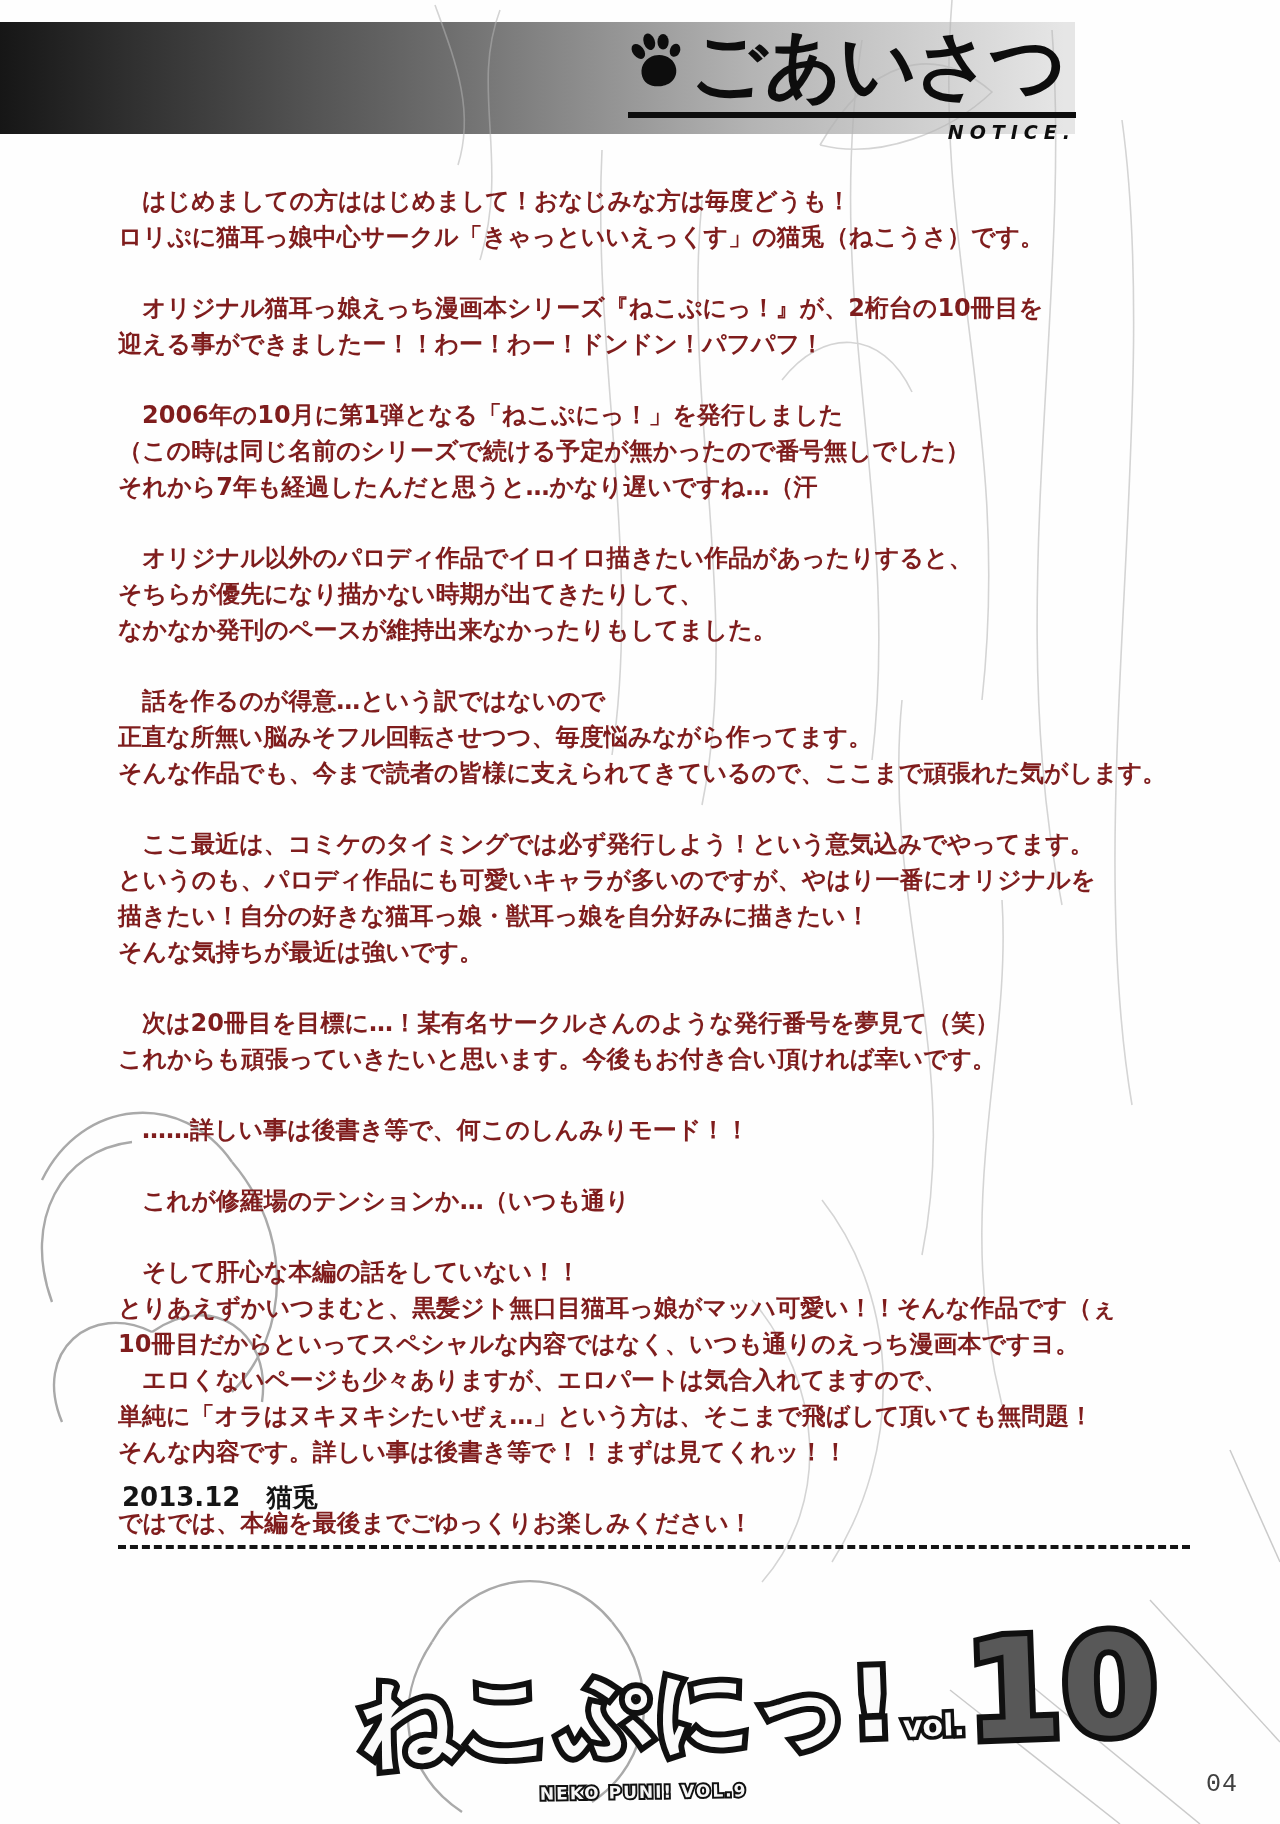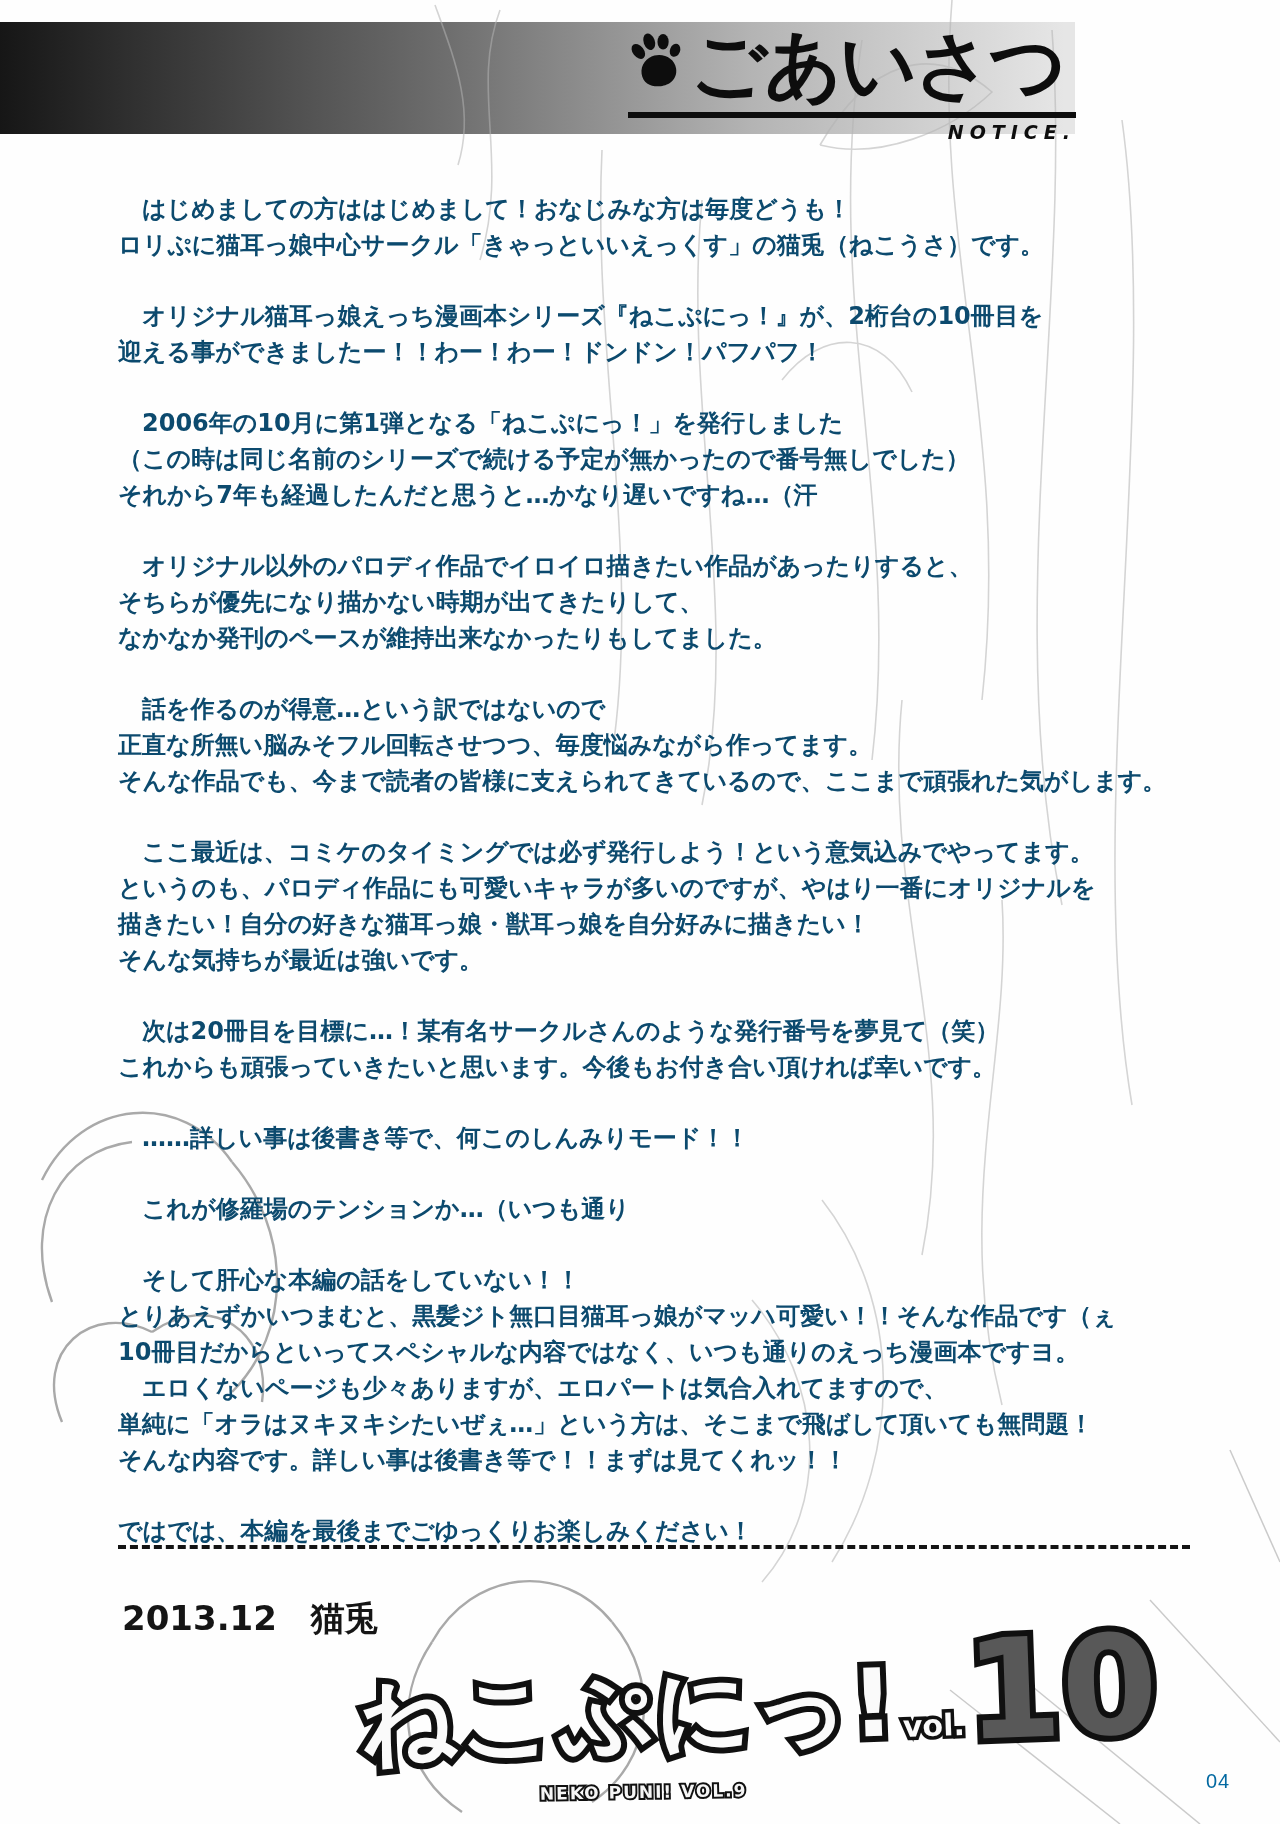--- a/index.html
+++ b/index.html
@@ -35,33 +35,33 @@
   .header-subtitle{
     display:block;text-align:right;
     font-size:19px;font-weight:800;letter-spacing:6px;
     color:#0d0d0d;margin-top:3px;font-style:italic;
   }
   
   .body-text{
     position:absolute;left:118px;top:183px;width:1098px;z-index:3;
   }
   .para{
-    margin:8px 0 35px 0;
+    margin:0 0 35px 0;
     font-size:24px;line-height:36px;font-weight:700;
-    white-space:pre-line;color:#0c4a6e;
+    white-space:pre-line;color:#7f1d1d;
     letter-spacing:0px;
   }
   
   .divider{
     position:absolute;left:118px;top:1545px;width:1072px;height:0;
     border-top:4px dashed #141414;z-index:3;
   }
   .date-line{
-    position:absolute;left:122px;top:1596px;z-index:3;
-    font-size:34px;font-weight:700;color:#151515;
+    position:absolute;left:122px;top:1480px;z-index:3;
+    font-size:26px;font-weight:700;color:#151515;
   }
   
   .footer-logo{
     position:absolute;left:360px;top:1642px;z-index:4;
     display:flex;align-items:flex-end;
     transform:rotate(-2deg);
     white-space:nowrap;
   }
   .logo-main{
     font-size:94px;line-height:1;font-weight:800;
@@ -86,22 +86,22 @@
     position:absolute;left:540px;top:1782px;z-index:4;
     font-size:17px;font-weight:800;letter-spacing:2px;
     color:#f5f5f5;
     -webkit-text-stroke:4px #101010;
     paint-order:stroke fill;
     transform:rotate(-1deg);
   }
   
   .page-number{
     position:absolute;left:1206px;top:1770px;z-index:3;
-    font-family:Liberation Sans, sans-serif;
-    font-size:20px;color:#0369a1;letter-spacing:1px;
+    font-family:Liberation Mono, monospace;
+    font-size:25px;color:#404040;letter-spacing:1px;
   }
 </style>
 </head>
 <body>
 
 <div class="page">
 
   <div class="band"></div>
 
   <svg class="sketch" viewBox="0 0 1280 1824" fill="none" xmlns="http://www.w3.org/2000/svg">

